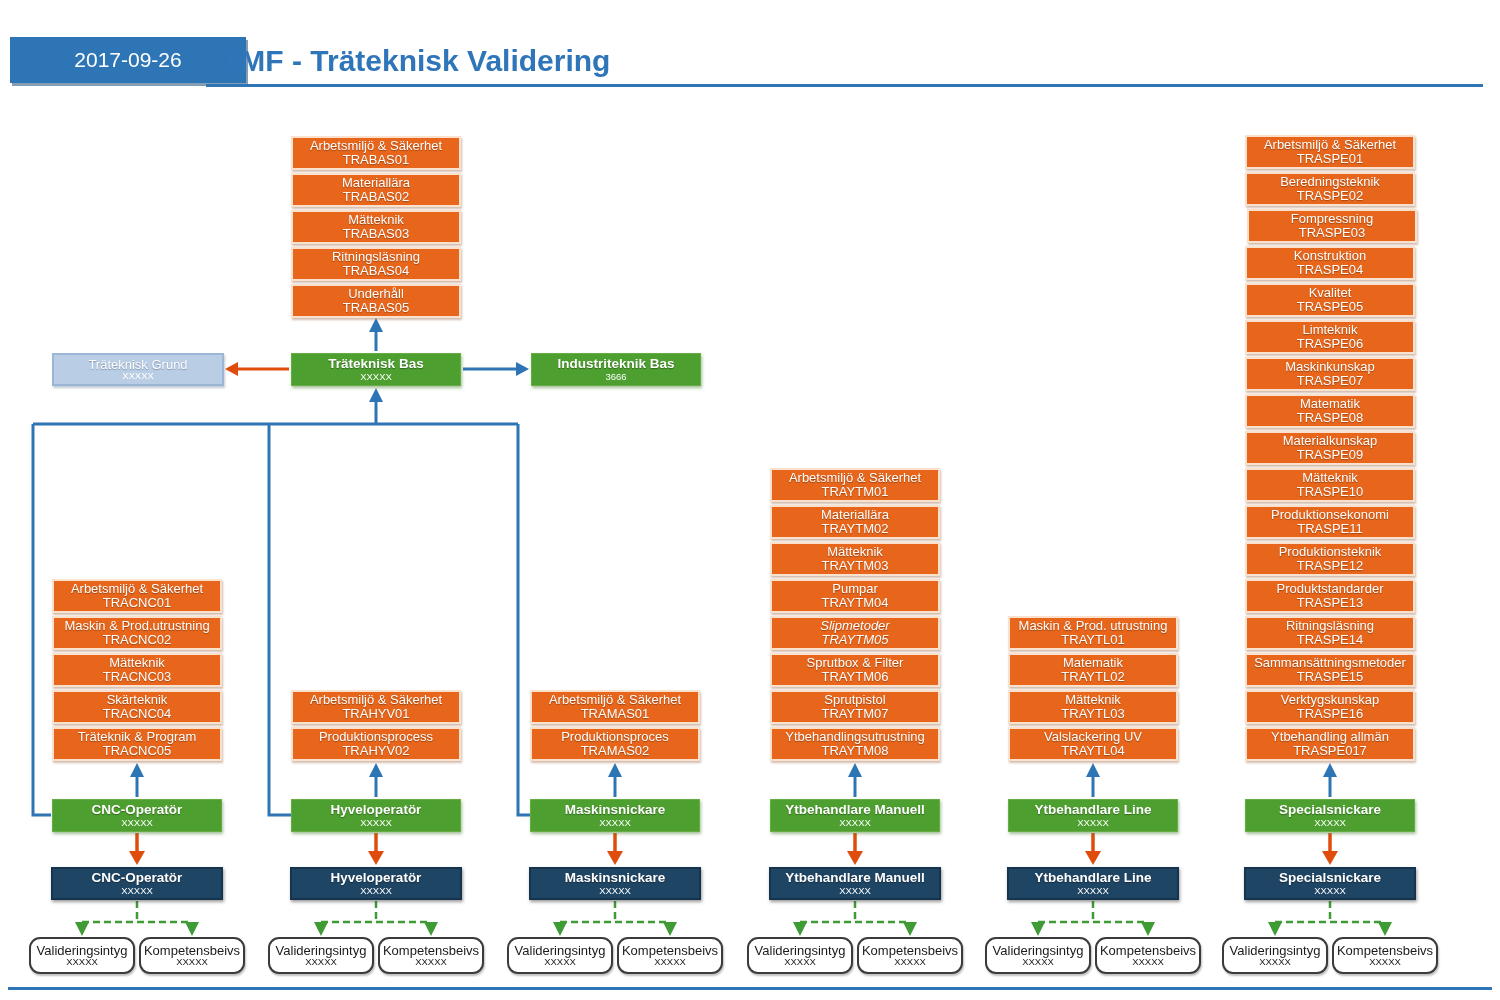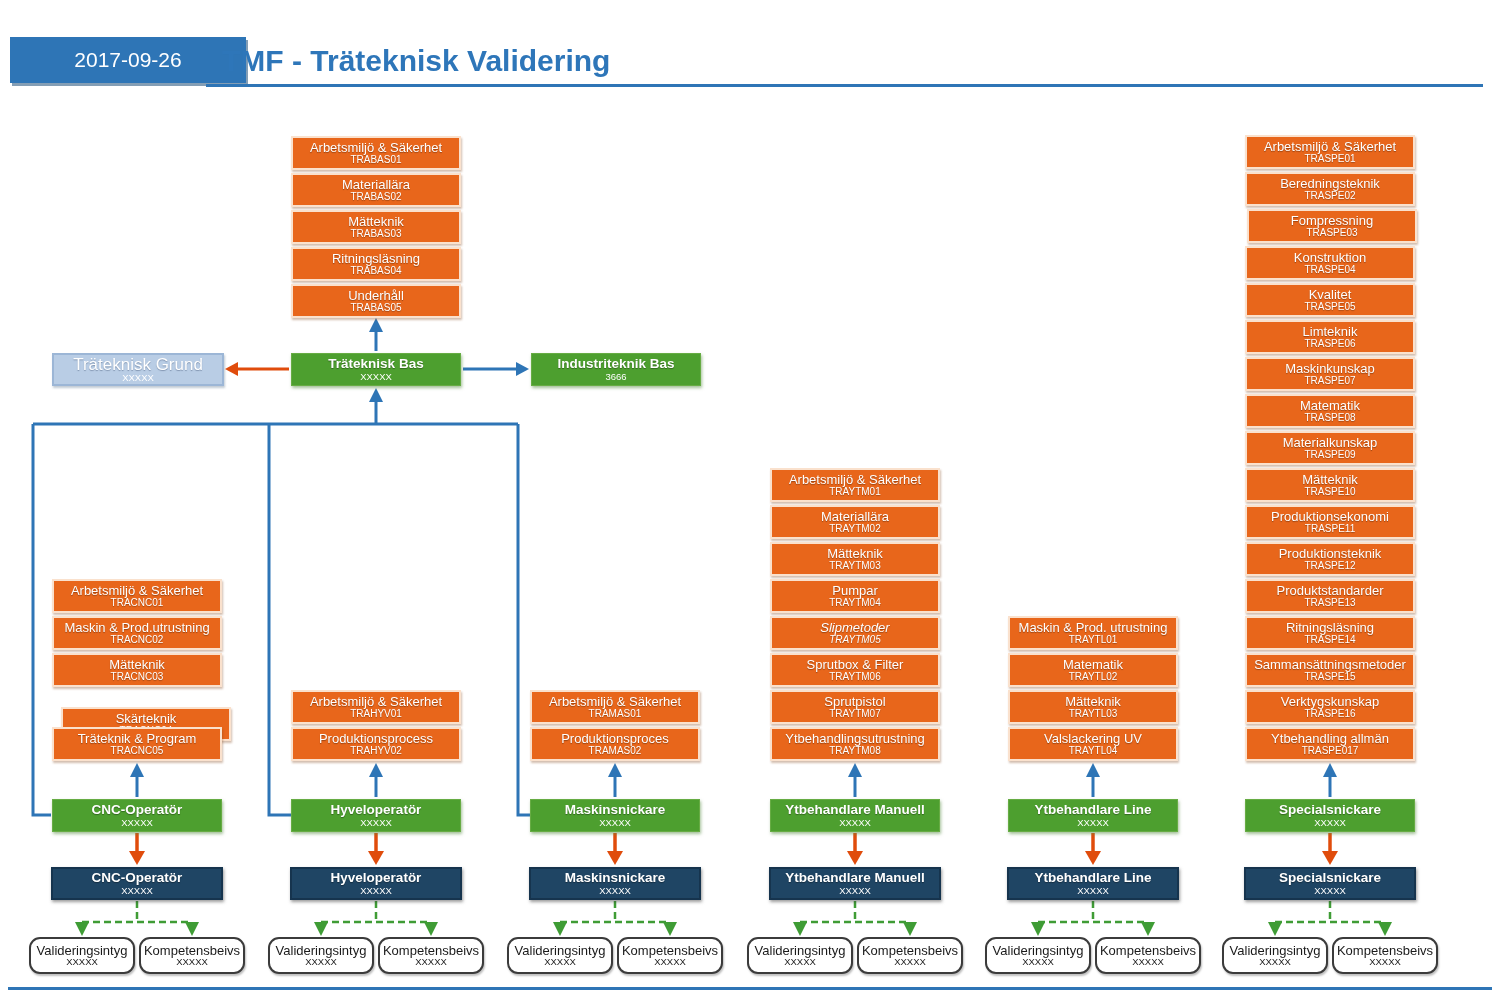--- a/index.html
+++ b/index.html
@@ -6,35 +6,35 @@
   #stage{position:relative;width:1500px;height:1000px;background:#ffffff;overflow:hidden;
          font-family:"Liberation Sans",sans-serif;}
   #connectors{position:absolute;left:0;top:0;width:1500px;height:1000px;z-index:1;}
   .node{position:absolute;box-sizing:border-box;display:flex;flex-direction:column;
         justify-content:center;align-items:center;text-align:center;z-index:2;line-height:1.05;}
   .node .t{white-space:nowrap;}
   
   .mod{width:170px;height:34px;background:#e8661b;border:2px solid #fae1cd;color:#fff;
        box-shadow:1px 2px 2px rgba(130,70,25,.35);}
   .mod .t{font-size:13px;text-shadow:0 1px 1px rgba(0,0,0,.35);}
-  .mod .c{font-size:10px;text-shadow:0 1px 1px rgba(0,0,0,.3);}
+  .mod .c{font-size:13px;text-shadow:0 1px 1px rgba(0,0,0,.3);}
   
   .green{width:170px;height:33px;background:#4d9f2f;border:1px solid #67ac44;color:#fff;
          box-shadow:1px 2px 3px rgba(90,140,70,.55);}
   .green .t{font-size:13.5px;font-weight:bold;text-shadow:0 1px 1px rgba(0,0,0,.35);}
   .green .c{font-size:9.5px;}
   
   .navy{width:172px;height:33px;background:#1f4564;border:2px solid #16344e;color:#fff;
         box-shadow:1px 2px 3px rgba(60,60,60,.5);}
   .navy .t{font-size:13.5px;font-weight:bold;text-shadow:0 1px 1px rgba(0,0,0,.35);}
   .navy .c{font-size:9.5px;}
   
   .grund{width:172px;height:33px;background:#b9cde5;border:2px solid #9cb6d6;color:#fff;
          box-shadow:1px 2px 2px rgba(120,140,160,.45);}
-  .grund .t{font-size:17px;text-shadow:0 1px 1px rgba(90,110,140,.6);}
+  .grund .t{font-size:13px;text-shadow:0 1px 1px rgba(90,110,140,.6);}
   .grund .c{font-size:9.5px;}
   
   .cert{width:106px;height:37px;background:#fff;border:2px solid #3b3b3b;border-radius:11px;
         color:#1a1a1a;box-shadow:1px 2px 2px rgba(0,0,0,.25);}
   .cert .t{font-size:13px;}
   .cert .c{font-size:9.5px;}
   
   .date-box{position:absolute;left:10px;top:37px;width:236px;height:46px;background:#2e75b6;
             color:#fff;display:flex;align-items:center;justify-content:center;font-size:21px;
             z-index:3;box-shadow:2px 3px 0 rgba(31,78,121,.55);}
@@ -146,21 +146,21 @@
         <div class="c">TRACNC01</div>
       </div>
       <div class="node mod" style="left: 52px; top: 616px;">
         <div class="t">Maskin &amp; Prod.utrustning</div>
         <div class="c">TRACNC02</div>
       </div>
       <div class="node mod" style="left: 52px; top: 653px;">
         <div class="t">Mätteknik</div>
         <div class="c">TRACNC03</div>
       </div>
-      <div class="node mod" style="left: 61px; top: 690px; margin-top: 17px;">
+      <div class="node mod" style="left: 52px; top: 690px;">
         <div class="t">Skärteknik</div>
         <div class="c">TRACNC04</div>
       </div>
       <div class="node mod" style="left: 52px; top: 727px;">
         <div class="t">Träteknik &amp; Program</div>
         <div class="c">TRACNC05</div>
       </div>
       <div class="node green" style="left: 52px; top: 799px;">
         <div class="t">CNC-Operatör</div>
         <div class="c">XXXXX</div>

